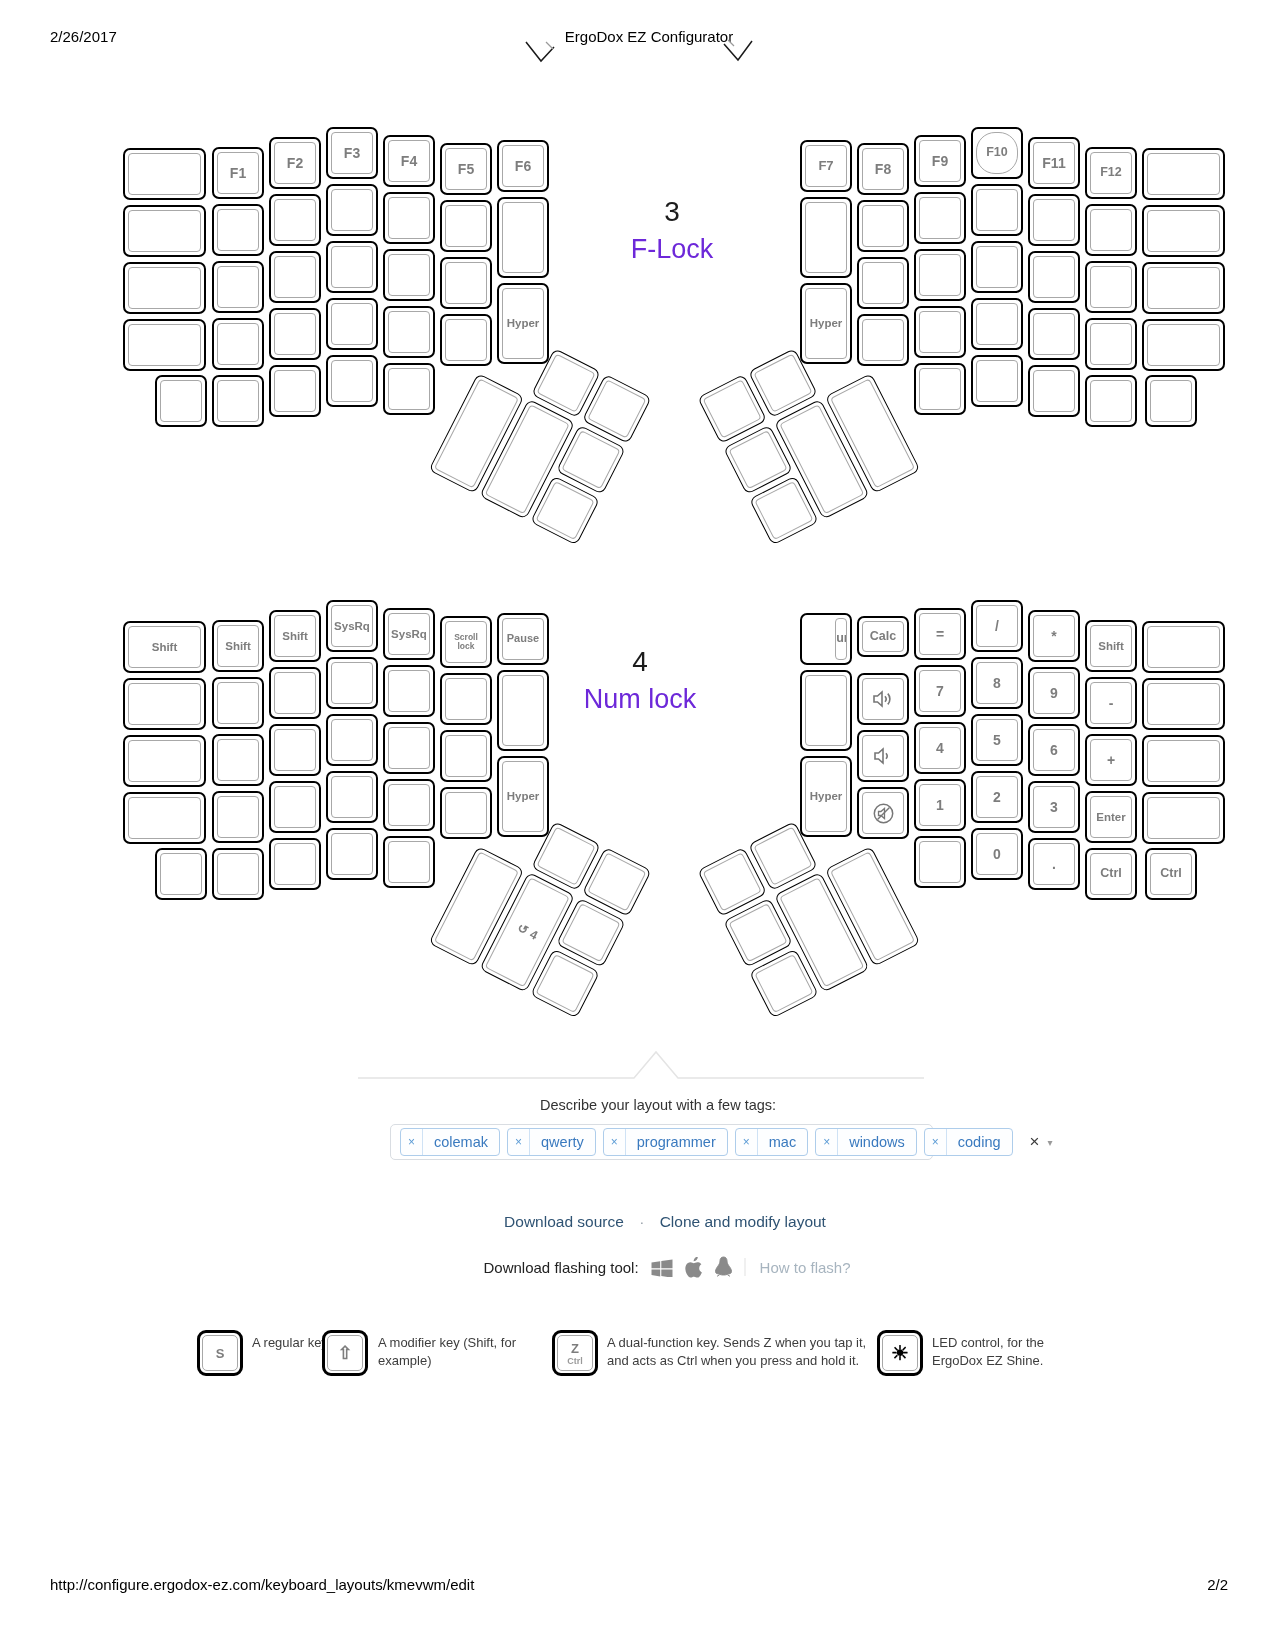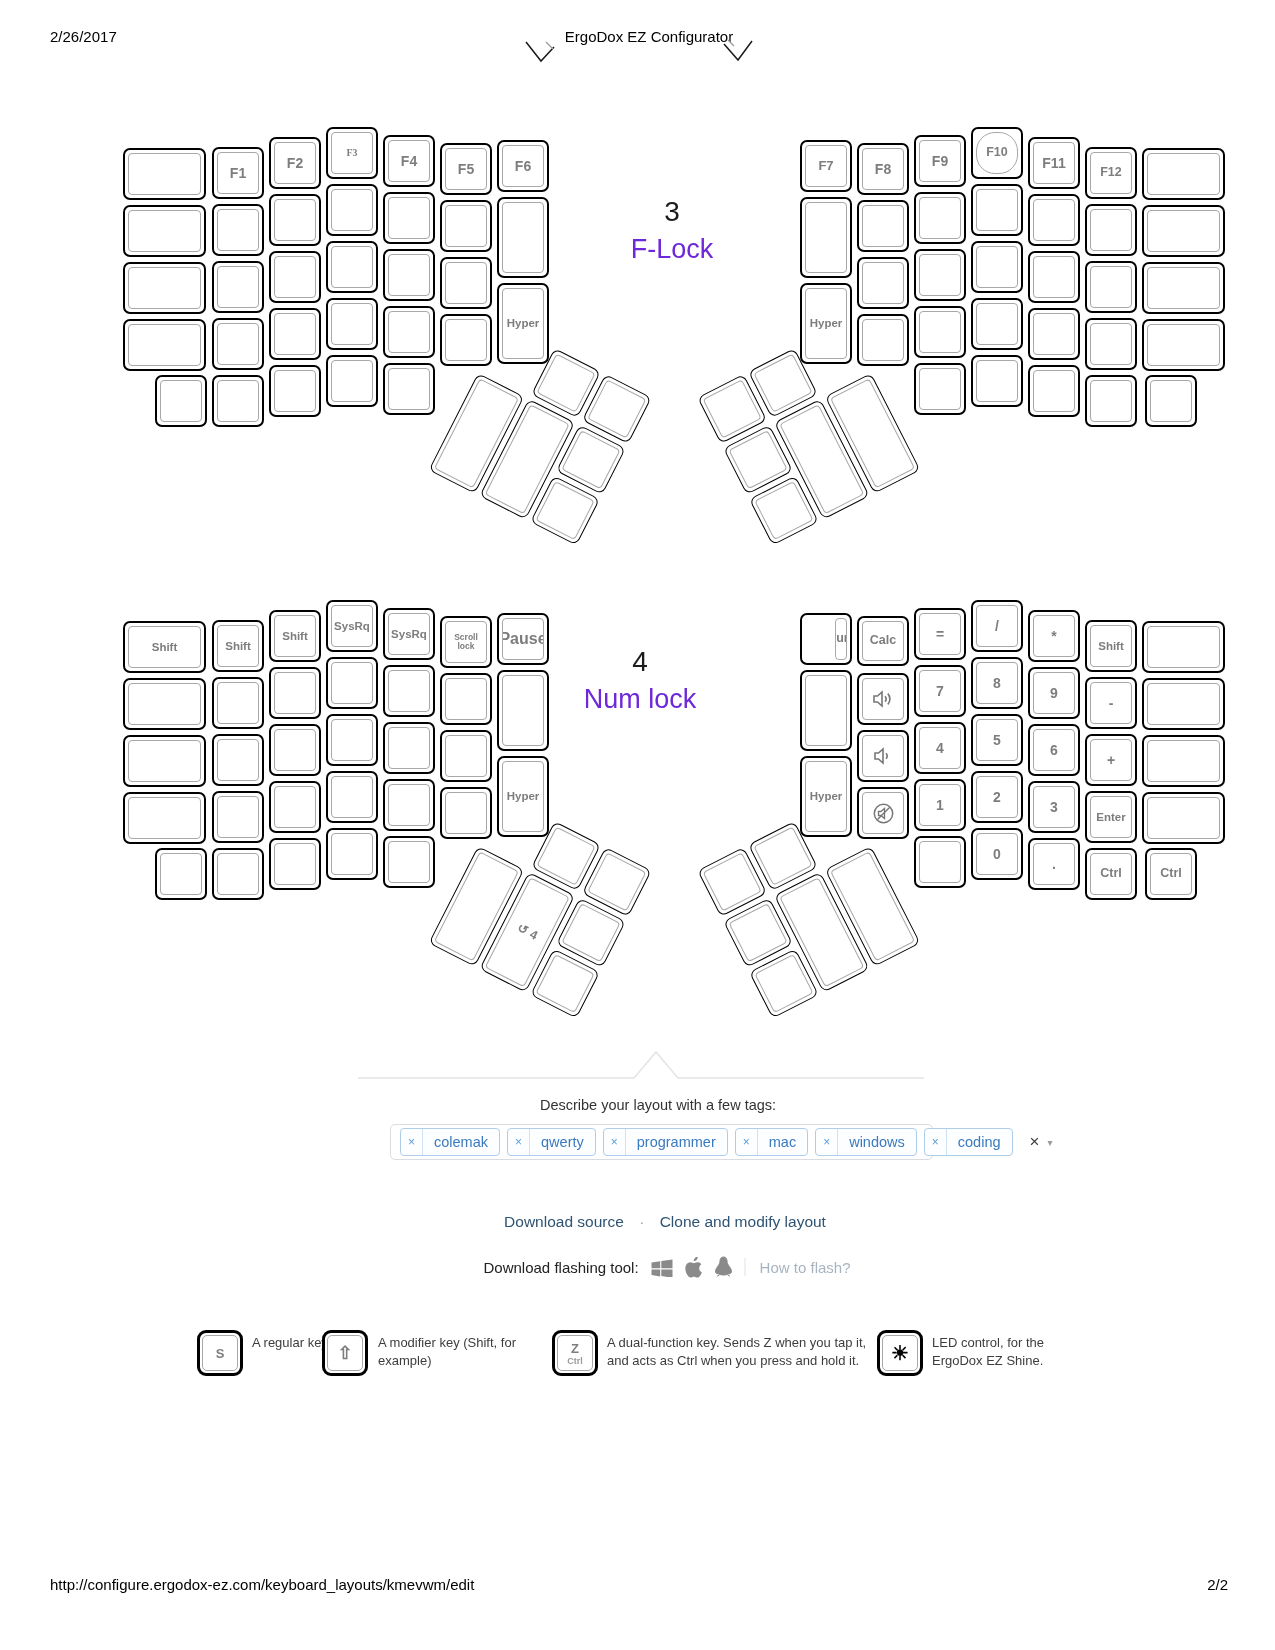--- a/index.html
+++ b/index.html
@@ -66,21 +66,21 @@
       <div class="key" style="left: 123px; top: 148px; width: 83px; height: 52px;">
         <div class="cap"></div>
       </div>
       <div class="key" style="left: 212px; top: 147px; width: 52px; height: 52px;">
         <div class="cap" style="font-size: 14px;">F1</div>
       </div>
       <div class="key" style="left: 269px; top: 137px; width: 52px; height: 52px;">
         <div class="cap" style="font-size: 14px;">F2</div>
       </div>
       <div class="key" style="left: 326px; top: 127px; width: 52px; height: 52px;">
-        <div class="cap" style="font-size: 10px; font-family: Liberation Serif, serif;">F3</div>
+        <div class="cap" style="font-size: 14px;">F3</div>
       </div>
       <div class="key" style="left: 383px; top: 135px; width: 52px; height: 52px;">
         <div class="cap" style="font-size: 14px;">F4</div>
       </div>
       <div class="key" style="left: 440px; top: 143px; width: 52px; height: 52px;">
         <div class="cap" style="font-size: 14px;">F5</div>
       </div>
       <div class="key" style="left: 497px; top: 140px; width: 52px; height: 52px;">
         <div class="cap" style="font-size: 14px;">F6</div>
       </div>
@@ -309,21 +309,21 @@
       <div class="key" style="left: 326px; top: 600px; width: 52px; height: 52px;">
         <div class="cap" style="font-size: 11.5px;">SysRq</div>
       </div>
       <div class="key" style="left: 383px; top: 608px; width: 52px; height: 52px;">
         <div class="cap" style="font-size: 11.5px;">SysRq</div>
       </div>
       <div class="key" style="left: 440px; top: 616px; width: 52px; height: 52px;">
         <div class="cap" style="font-size: 8.5px;">Scroll lock</div>
       </div>
       <div class="key" style="left: 497px; top: 613px; width: 52px; height: 52px;">
-        <div class="cap" style="font-size: 16px; text-align: right;">Pause</div>
+        <div class="cap" style="font-size: 11px; text-align: right;">Pause</div>
       </div>
       <div class="key" style="left: 123px; top: 678px; width: 83px; height: 52px;">
         <div class="cap"></div>
       </div>
       <div class="key" style="left: 212px; top: 677px; width: 52px; height: 52px;">
         <div class="cap"></div>
       </div>
       <div class="key" style="left: 269px; top: 667px; width: 52px; height: 52px;">
         <div class="cap"></div>
       </div>
@@ -409,21 +409,21 @@
         <div class="key" style="left: 114px; top: 0px; width: 52px; height: 52px;">
           <div class="cap"></div>
         </div>
         <div class="key" style="left: 114px; top: 57px; width: 52px; height: 52px;">
           <div class="cap"></div>
         </div>
       </div>
       <div class="key" style="left: 800px; top: 613px; width: 52px; height: 52px;">
         <div class="cap" style="font-size: 12.5px; margin-left: 30px;">Num</div>
       </div>
-      <div class="key" style="left: 857px; top: 616px; width: 52px; height: 50px;">
+      <div class="key" style="left: 857px; top: 616px; width: 52px; height: 41px;">
         <div class="cap" style="font-size: 12.5px;">Calc</div>
       </div>
       <div class="key" style="left: 914px; top: 608px; width: 52px; height: 52px;">
         <div class="cap" style="font-size: 14px;">=</div>
       </div>
       <div class="key" style="left: 971px; top: 600px; width: 52px; height: 52px;">
         <div class="cap" style="font-size: 14px;">/</div>
       </div>
       <div class="key" style="left: 1028px; top: 610px; width: 52px; height: 52px;">
         <div class="cap" style="font-size: 14px;">*</div>

